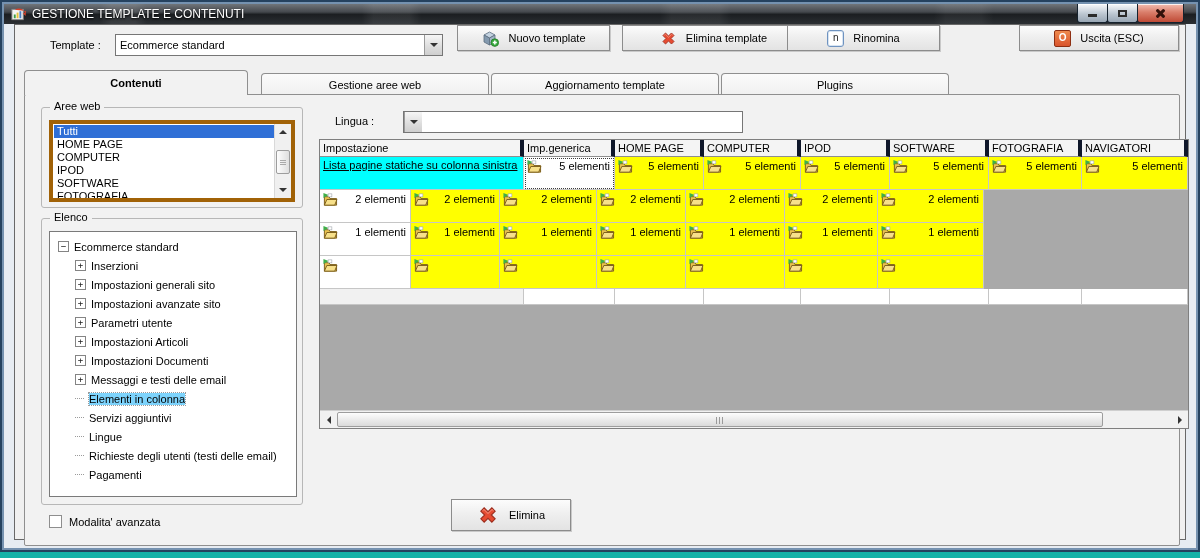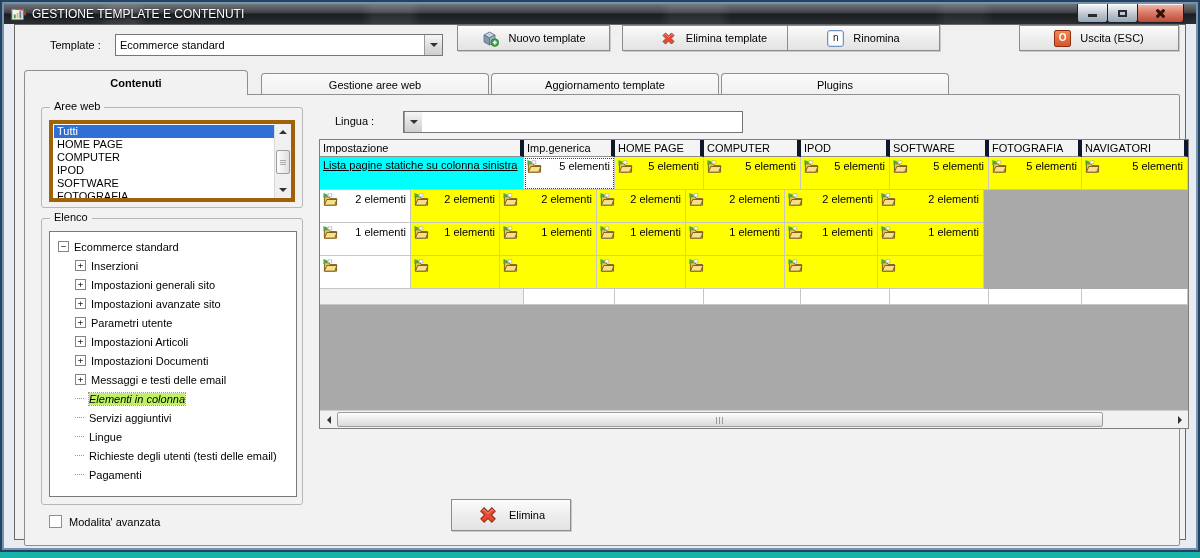--- a/index.html
+++ b/index.html
@@ -74,21 +74,21 @@
   .vthumb::after{content:'';position:absolute;left:3px;right:3px;top:9px;height:5px;
     background:repeating-linear-gradient(#aaa 0 1px,transparent 1px 2px);}
   
   .tree{position:absolute;left:7px;top:12px;width:248px;height:266px;background:#fff;
     border:1px solid #7a7a7a;box-sizing:border-box;overflow:hidden;padding-top:5px;}
   .trow{height:19px;display:flex;align-items:center;font-size:11px;white-space:nowrap;}
   .tbox{width:9px;height:9px;box-sizing:content-box;border:1px solid #848484;background:#fff;
     font-size:9px;line-height:9px;text-align:center;margin-right:5px;color:#222;flex:none;
     font-family:"DejaVu Sans Mono",monospace;}
   .tdash{width:9px;border-top:1px dotted #9a9a9a;margin-right:5px;flex:none;}
-  .tsel{background:#bef264;outline:1px dotted #9a9a9a;font-style:italic;}
+  .tsel{background:#7dd3fc;outline:1px dotted #9a9a9a;}
   
   .cbox{position:absolute;width:13px;height:13px;background:#fff;border:1px solid #8e8e8e;box-sizing:border-box;}
   
   .grid{position:absolute;left:294px;top:44px;width:870px;height:290px;
     border:1px solid #7f7f7f;box-sizing:border-box;background:#a9a9a9;overflow:hidden;}
   .ghdr{display:flex;height:17px;background:#f4f4f4;}
   .gh{box-sizing:border-box;border-right:4px solid #0f172a;border-bottom:1px solid #8e8e8e;
     padding:2px 0 0 3px;font-size:11px;white-space:nowrap;overflow:hidden;flex:none;background:#f4f4f4;}
   .grow{display:flex;height:33px;}
   .gc{box-sizing:border-box;border-right:1px solid #c6c6c6;border-bottom:1px solid #c6c6c6;

